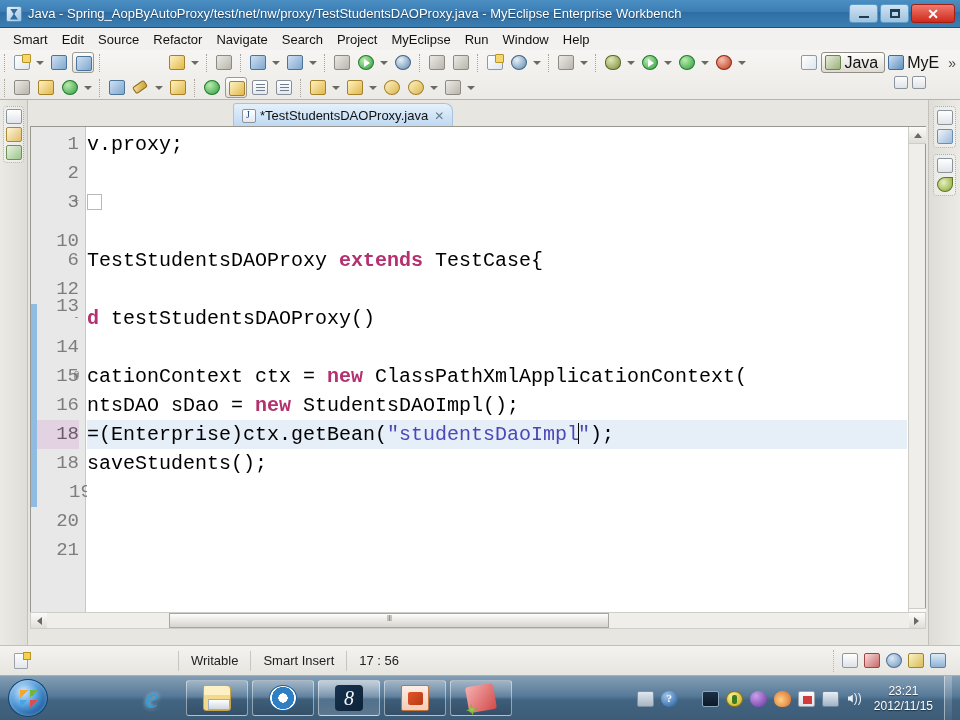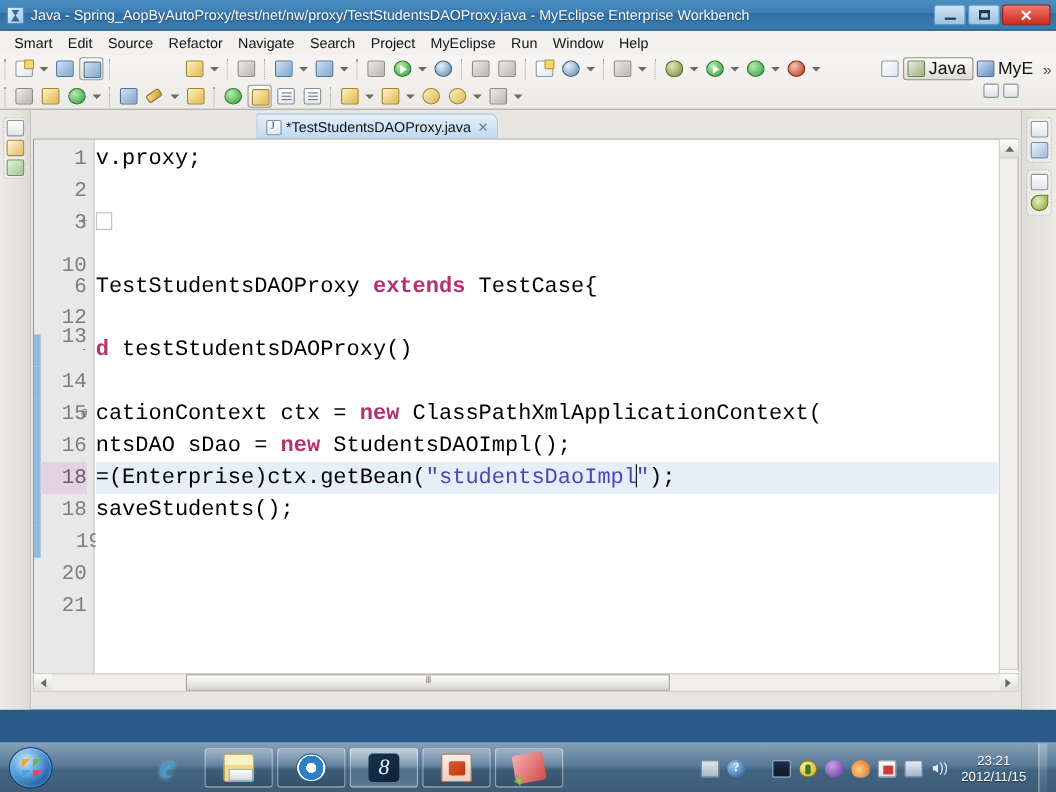--- a/index.html
+++ b/index.html
@@ -630,20 +630,35 @@
         <span class="fv-ic restore"></span>
         <span class="fv-ic outline"></span>
       </div>
       <div class="fvr-group">
         <span class="fv-ic restore"></span>
         <span class="fv-ic leaf"></span>
       </div>
     </div>
   </div>
 
+  <div class="statusbar">
+    <span class="sb-ic"></span>
+    <div style="width:150px"></div>
+    <div class="sb-cell">Writable</div>
+    <div class="sb-cell">Smart Insert</div>
+    <div class="sb-cell">17 : 56</div>
+    <div class="sb-spacer"></div>
+    <div class="sb-tray">
+      <span class="sb-tic g1"></span>
+      <span class="sb-tic g2"></span>
+      <span class="sb-tic g3"></span>
+      <span class="sb-tic g4"></span>
+      <span class="sb-tic g5"></span>
+    </div>
+  </div>
 
   <div class="taskbar">
     <div class="taskbar-inner"></div>
 
     <div class="start"></div>
 
     <div class="tb-ie">e</div>
 
     <div class="task-btn" style="left:186px">
       <span class="ti folder"></span>

